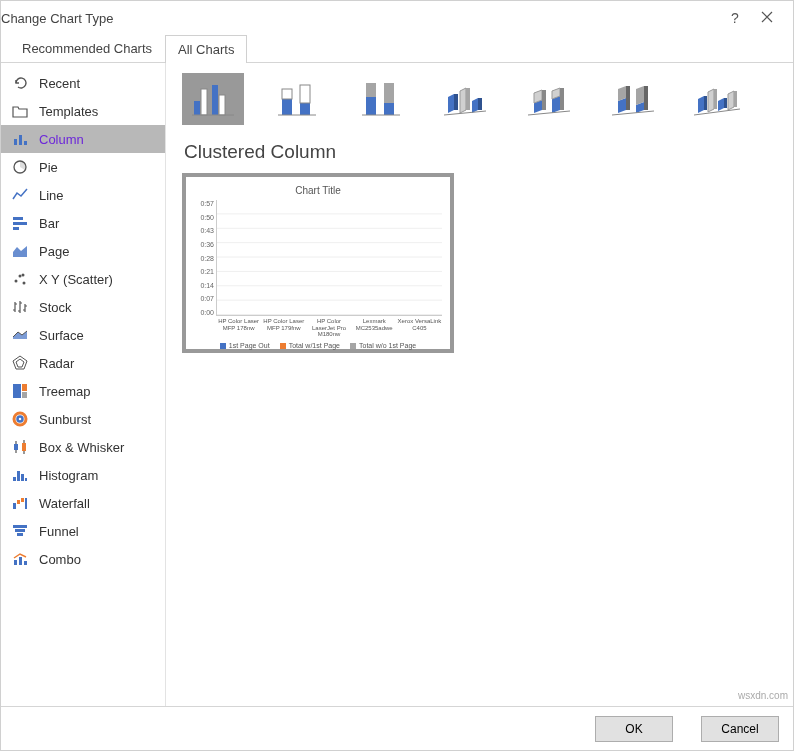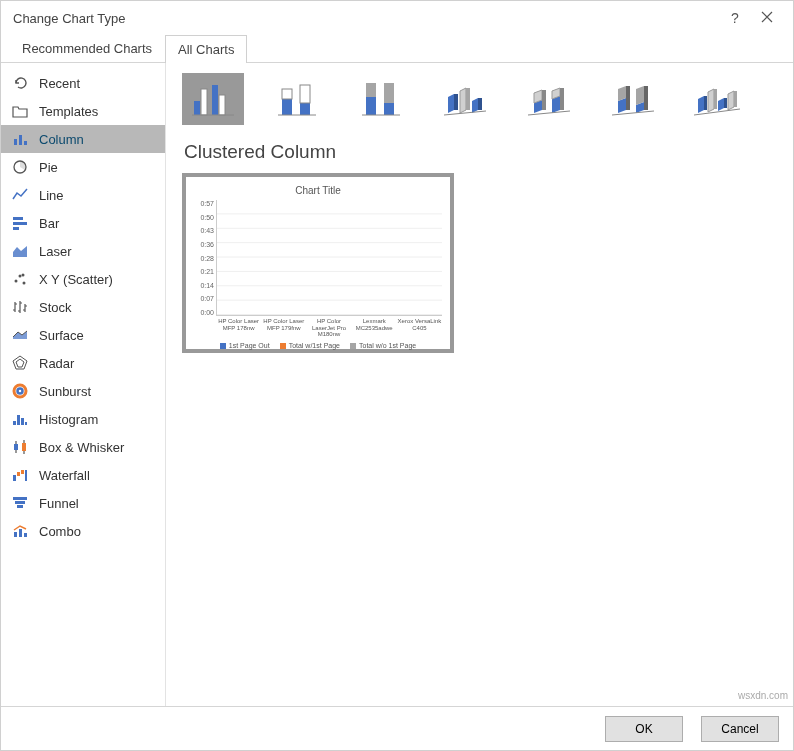--- a/index.html
+++ b/index.html
@@ -1,33 +1,33 @@
 <!DOCTYPE html>
 <html><head>
 <meta charset="utf-8">
 <style>
   * { box-sizing: border-box; margin: 0; padding: 0; }
   html, body { width: 794px; height: 751px; font-family: "Segoe UI", Arial, sans-serif; font-size: 13px; color: #222; background: #fff; }
   .window { width: 794px; height: 751px; border: 1px solid #d0d0d0; display: flex; flex-direction: column; background: #fff; }
   
-  .titlebar { height: 34px; display: flex; align-items: center; padding: 0 10px 0 12px; }
+  .titlebar { height: 34px; display: flex; align-items: center; padding: 0 10px 0 0; }
   .titlebar .title { flex: 1; font-size: 13px; color: #444; }
   .titlebar .help { width: 32px; text-align: center; color: #555; font-size: 14px; cursor: default; }
   .titlebar .close-x { width: 32px; text-align: center; color: #555; cursor: default; }
   .titlebar .close-x svg { width: 12px; height: 12px; }
   
   .tabbar { height: 28px; display: flex; align-items: flex-end; padding: 0 12px 0 8px; border-bottom: 1px solid #d5d5d5; }
   .tab { padding: 6px 12px 6px 12px; border: 1px solid transparent; border-bottom: none; font-size: 13px; color: #444; cursor: default; }
   .tab.active { border-color: #d0d0d0; background: #fff; position: relative; top: 1px; }
   
   .body { flex: 1; display: flex; overflow: hidden; }
   .sidebar { width: 165px; border-right: 1px solid #e3e3e3; padding-top: 6px; }
   .sidebar-item { display: flex; align-items: center; gap: 10px; height: 28px; padding: 0 8px 0 10px; cursor: default; color: #333; }
   .sidebar-item .icon { width: 18px; height: 18px; display: flex; align-items: center; justify-content: center; }
-  .sidebar-item.selected { background: #b8b8b8; color: #0c4a6e; }
+  .sidebar-item.selected { background: #b8b8b8; color: #6d28d9; }
   .main { flex: 1; padding: 10px 16px 16px 16px; }
   
   .subtypes { display: flex; gap: 22px; margin-bottom: 16px; }
   .subtype { width: 62px; height: 52px; border: 1px solid transparent; display: flex; align-items: center; justify-content: center; cursor: default; }
   .subtype.selected { background: #999999; }
   .subtype svg { display: block; }
   .section-title { font-size: 19px; color: #444; margin: 4px 0 10px 2px; font-weight: 400; }
   
   .preview { width: 272px; height: 180px; border: 4px solid #999999; background: #fff; padding: 8px 8px 0 8px; display: flex; flex-direction: column; }
   .preview-title { text-align: center; font-size: 10px; color: #555; margin-bottom: 4px; }
@@ -38,21 +38,21 @@
   .bar { width: 8px; }
   .bar.s0 { background: #4472c4; }
   .bar.s1 { background: #ed7d31; }
   .bar.s2 { background: #a5a5a5; }
   .xaxis { display: flex; font-size: 6px; color: #555; padding-left: 22px; }
   .xlabel { flex: 1; text-align: center; line-height: 1.1; padding-top: 2px; }
   .legend { display: flex; justify-content: center; gap: 10px; font-size: 7px; color: #555; margin-top: 4px; }
   .legend-item { display: flex; align-items: center; gap: 3px; }
   .swatch { width: 6px; height: 6px; }
   
-  .footer { height: 44px; border-top: 1px solid #d5d5d5; display: flex; align-items: center; justify-content: flex-end; gap: 18px; padding: 0 14px; }
+  .footer { height: 44px; border-top: 1px solid #d5d5d5; display: flex; align-items: center; justify-content: flex-end; gap: 28px; padding: 0 14px; }
   .btn { width: 78px; height: 26px; background: #e1e1e1; border: 1px solid #adadad; font-size: 12px; cursor: default; }
   .watermark { position: absolute; right: 6px; bottom: 50px; font-size: 10px; color: #aaa; }
 </style>
 </head>
 <body>
 
 <div class="window">
 
   <div class="titlebar">
     <div class="title">Change Chart Type</div>
@@ -125,21 +125,21 @@
             </svg>
           </span>
           <span>Bar</span>
         </div>
         <div class="sidebar-item">
           <span class="icon">
             <svg width="16" height="16" viewBox="0 0 16 16">
               <path d="M1 14 L1 9 L5 4 L9 8 L15 3 L15 14 Z" fill="#4472c4" opacity="0.8"></path>
             </svg>
           </span>
-          <span>Laser</span>
+          <span>Page</span>
         </div>
         <div class="sidebar-item">
           <span class="icon">
             <svg width="16" height="16" viewBox="0 0 16 16">
               <circle cx="4" cy="10" r="1.5" fill="#555"></circle>
               <circle cx="8" cy="5" r="1.5" fill="#555"></circle>
               <circle cx="12" cy="12" r="1.5" fill="#555"></circle>
               <circle cx="11" cy="4" r="1.5" fill="#555"></circle>
             </svg>
           </span>
@@ -167,46 +167,56 @@
             <svg width="16" height="16" viewBox="0 0 16 16">
               <path d="M8 1 L15 6 L12 14 L4 14 L1 6 Z" fill="none" stroke="#555" stroke-width="1"></path>
               <path d="M8 4 L12 7 L10 12 L6 12 L4 7 Z" fill="none" stroke="#555" stroke-width="1"></path>
             </svg>
           </span>
           <span>Radar</span>
         </div>
         <div class="sidebar-item">
           <span class="icon">
             <svg width="16" height="16" viewBox="0 0 16 16">
+              <rect x="1" y="1" width="8" height="14" fill="#4472c4"></rect>
+              <rect x="10" y="1" width="5" height="7" fill="#ed7d31"></rect>
+              <rect x="10" y="9" width="5" height="6" fill="#a5a5a5"></rect>
+            </svg>
+          </span>
+          <span>Treemap</span>
+        </div>
+        <div class="sidebar-item">
+          <span class="icon">
+            <svg width="16" height="16" viewBox="0 0 16 16">
               <circle cx="8" cy="8" r="6" fill="none" stroke="#ed7d31" stroke-width="3"></circle>
               <circle cx="8" cy="8" r="2.5" fill="none" stroke="#4472c4" stroke-width="2.5"></circle>
             </svg>
           </span>
           <span>Sunburst</span>
+        </div>
+        <div class="sidebar-item">
+          <span class="icon">
+            <svg width="16" height="16" viewBox="0 0 16 16">
+              <path d="M4 2v3M4 11v3M12 1v3M12 12v3" stroke="#555" stroke-width="1.2"></path>
+              <rect x="2" y="5" width="4" height="6" fill="#4472c4"></rect>
+              <rect x="10" y="4" width="4" height="8" fill="#ed7d31"></rect>
+            </svg>
+          </span>
+          <span>Box &amp; Whisker</span>
         </div>
         <div class="sidebar-item">
           <span class="icon">
             <svg width="16" height="16" viewBox="0 0 16 16">
               <rect x="1" y="10" width="3" height="4" fill="#4472c4"></rect>
               <rect x="5" y="4" width="3" height="10" fill="#4472c4"></rect>
               <rect x="9" y="7" width="3" height="7" fill="#4472c4"></rect>
               <rect x="13" y="11" width="2" height="3" fill="#4472c4"></rect>
             </svg>
           </span>
           <span>Histogram</span>
-        </div>
-        <div class="sidebar-item">
-          <span class="icon">
-            <svg width="16" height="16" viewBox="0 0 16 16">
-              <path d="M4 2v3M4 11v3M12 1v3M12 12v3" stroke="#555" stroke-width="1.2"></path>
-              <rect x="2" y="5" width="4" height="6" fill="#4472c4"></rect>
-              <rect x="10" y="4" width="4" height="8" fill="#ed7d31"></rect>
-            </svg>
-          </span>
-          <span>Box &amp; Whisker</span>
         </div>
         <div class="sidebar-item">
           <span class="icon">
             <svg width="16" height="16" viewBox="0 0 16 16">
               <rect x="1" y="8" width="3" height="6" fill="#4472c4"></rect>
               <rect x="5" y="5" width="3" height="4" fill="#ed7d31"></rect>
               <rect x="9" y="3" width="3" height="4" fill="#ed7d31"></rect>
               <rect x="13" y="3" width="2" height="11" fill="#4472c4"></rect>
             </svg>
           </span>

